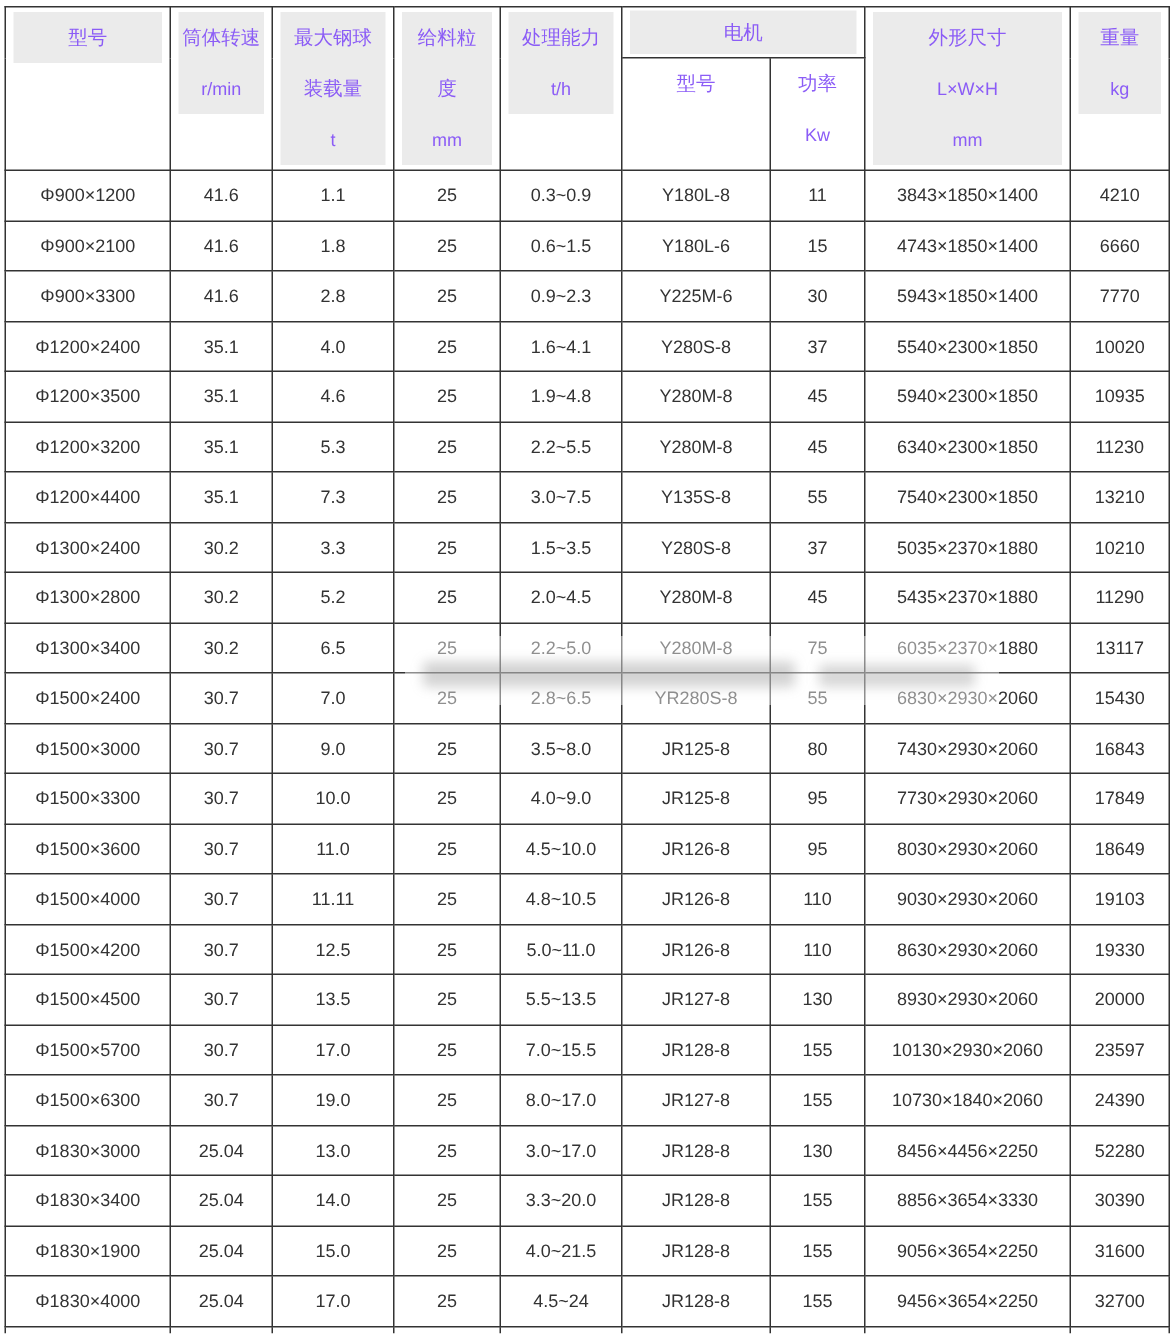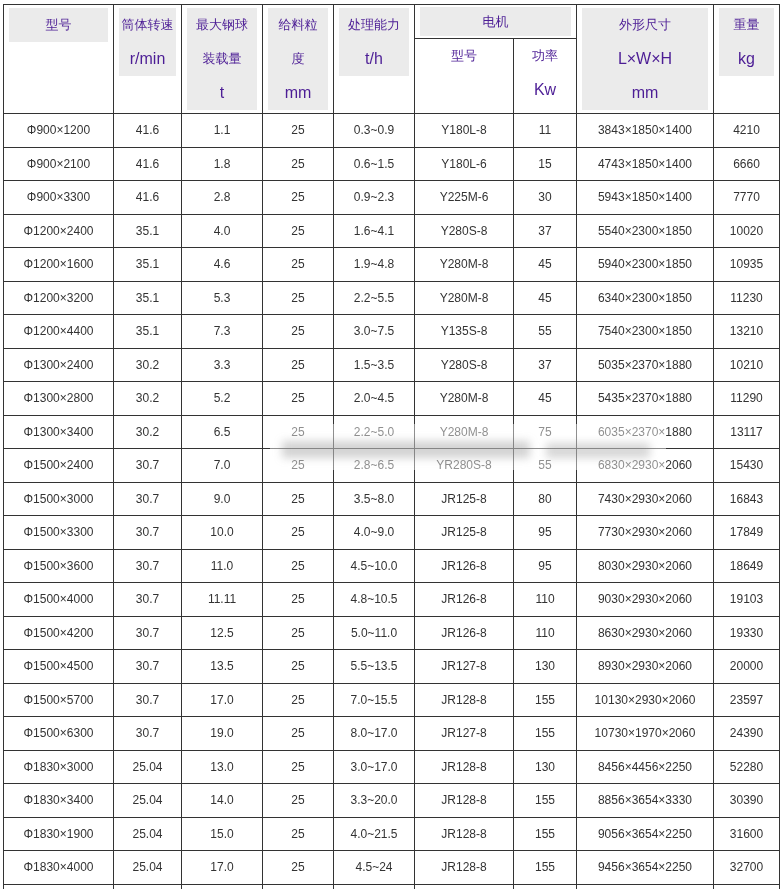--- a/index.html
+++ b/index.html
@@ -28,22 +28,22 @@
     white-space:nowrap;
   }
   .spec thead th { vertical-align:top; }
   .spec thead tr.h1 { height:33px; }
   .spec thead tr.h2 { height:75px; }
   .spec tbody td { height:32.5px; }
   .hl {
     background:#ebebeb;
     margin:3px 5px 0 5px;
   }
-  .ln { display:block; line-height:34px; font-size:13px; color:#4c1d95; }
-  .ln-en { font-size:16px; }
+  .ln { display:block; line-height:34px; font-size:13px; color:#8b5cf6; }
+  .ln-en { font-size:12px; }
   .motor-hl { margin:2px 5px; }
   .motor-hl .ln { line-height:29px; }
   .subhead { padding-top:3px; }
   tr.partial td { height:16px; border-bottom:none; }
   
   .watermark {
     position:absolute;
     left:270px; top:424px;
     width:396px; height:46px;
     pointer-events:none;
@@ -183,21 +183,21 @@
           <td>35.1</td>
           <td>4.0</td>
           <td>25</td>
           <td>1.6~4.1</td>
           <td>Y280S-8</td>
           <td>37</td>
           <td>5540×2300×1850</td>
           <td>10020</td>
         </tr>
         <tr>
-          <td>Φ1200×1600</td>
+          <td>Φ1200×3500</td>
           <td>35.1</td>
           <td>4.6</td>
           <td>25</td>
           <td>1.9~4.8</td>
           <td>Y280M-8</td>
           <td>45</td>
           <td>5940×2300×1850</td>
           <td>10935</td>
         </tr>
         <tr>
@@ -344,21 +344,21 @@
           <td>23597</td>
         </tr>
         <tr>
           <td>Φ1500×6300</td>
           <td>30.7</td>
           <td>19.0</td>
           <td>25</td>
           <td>8.0~17.0</td>
           <td>JR127-8</td>
           <td>155</td>
-          <td>10730×1970×2060</td>
+          <td>10730×1840×2060</td>
           <td>24390</td>
         </tr>
         <tr>
           <td>Φ1830×3000</td>
           <td>25.04</td>
           <td>13.0</td>
           <td>25</td>
           <td>3.0~17.0</td>
           <td>JR128-8</td>
           <td>130</td>

